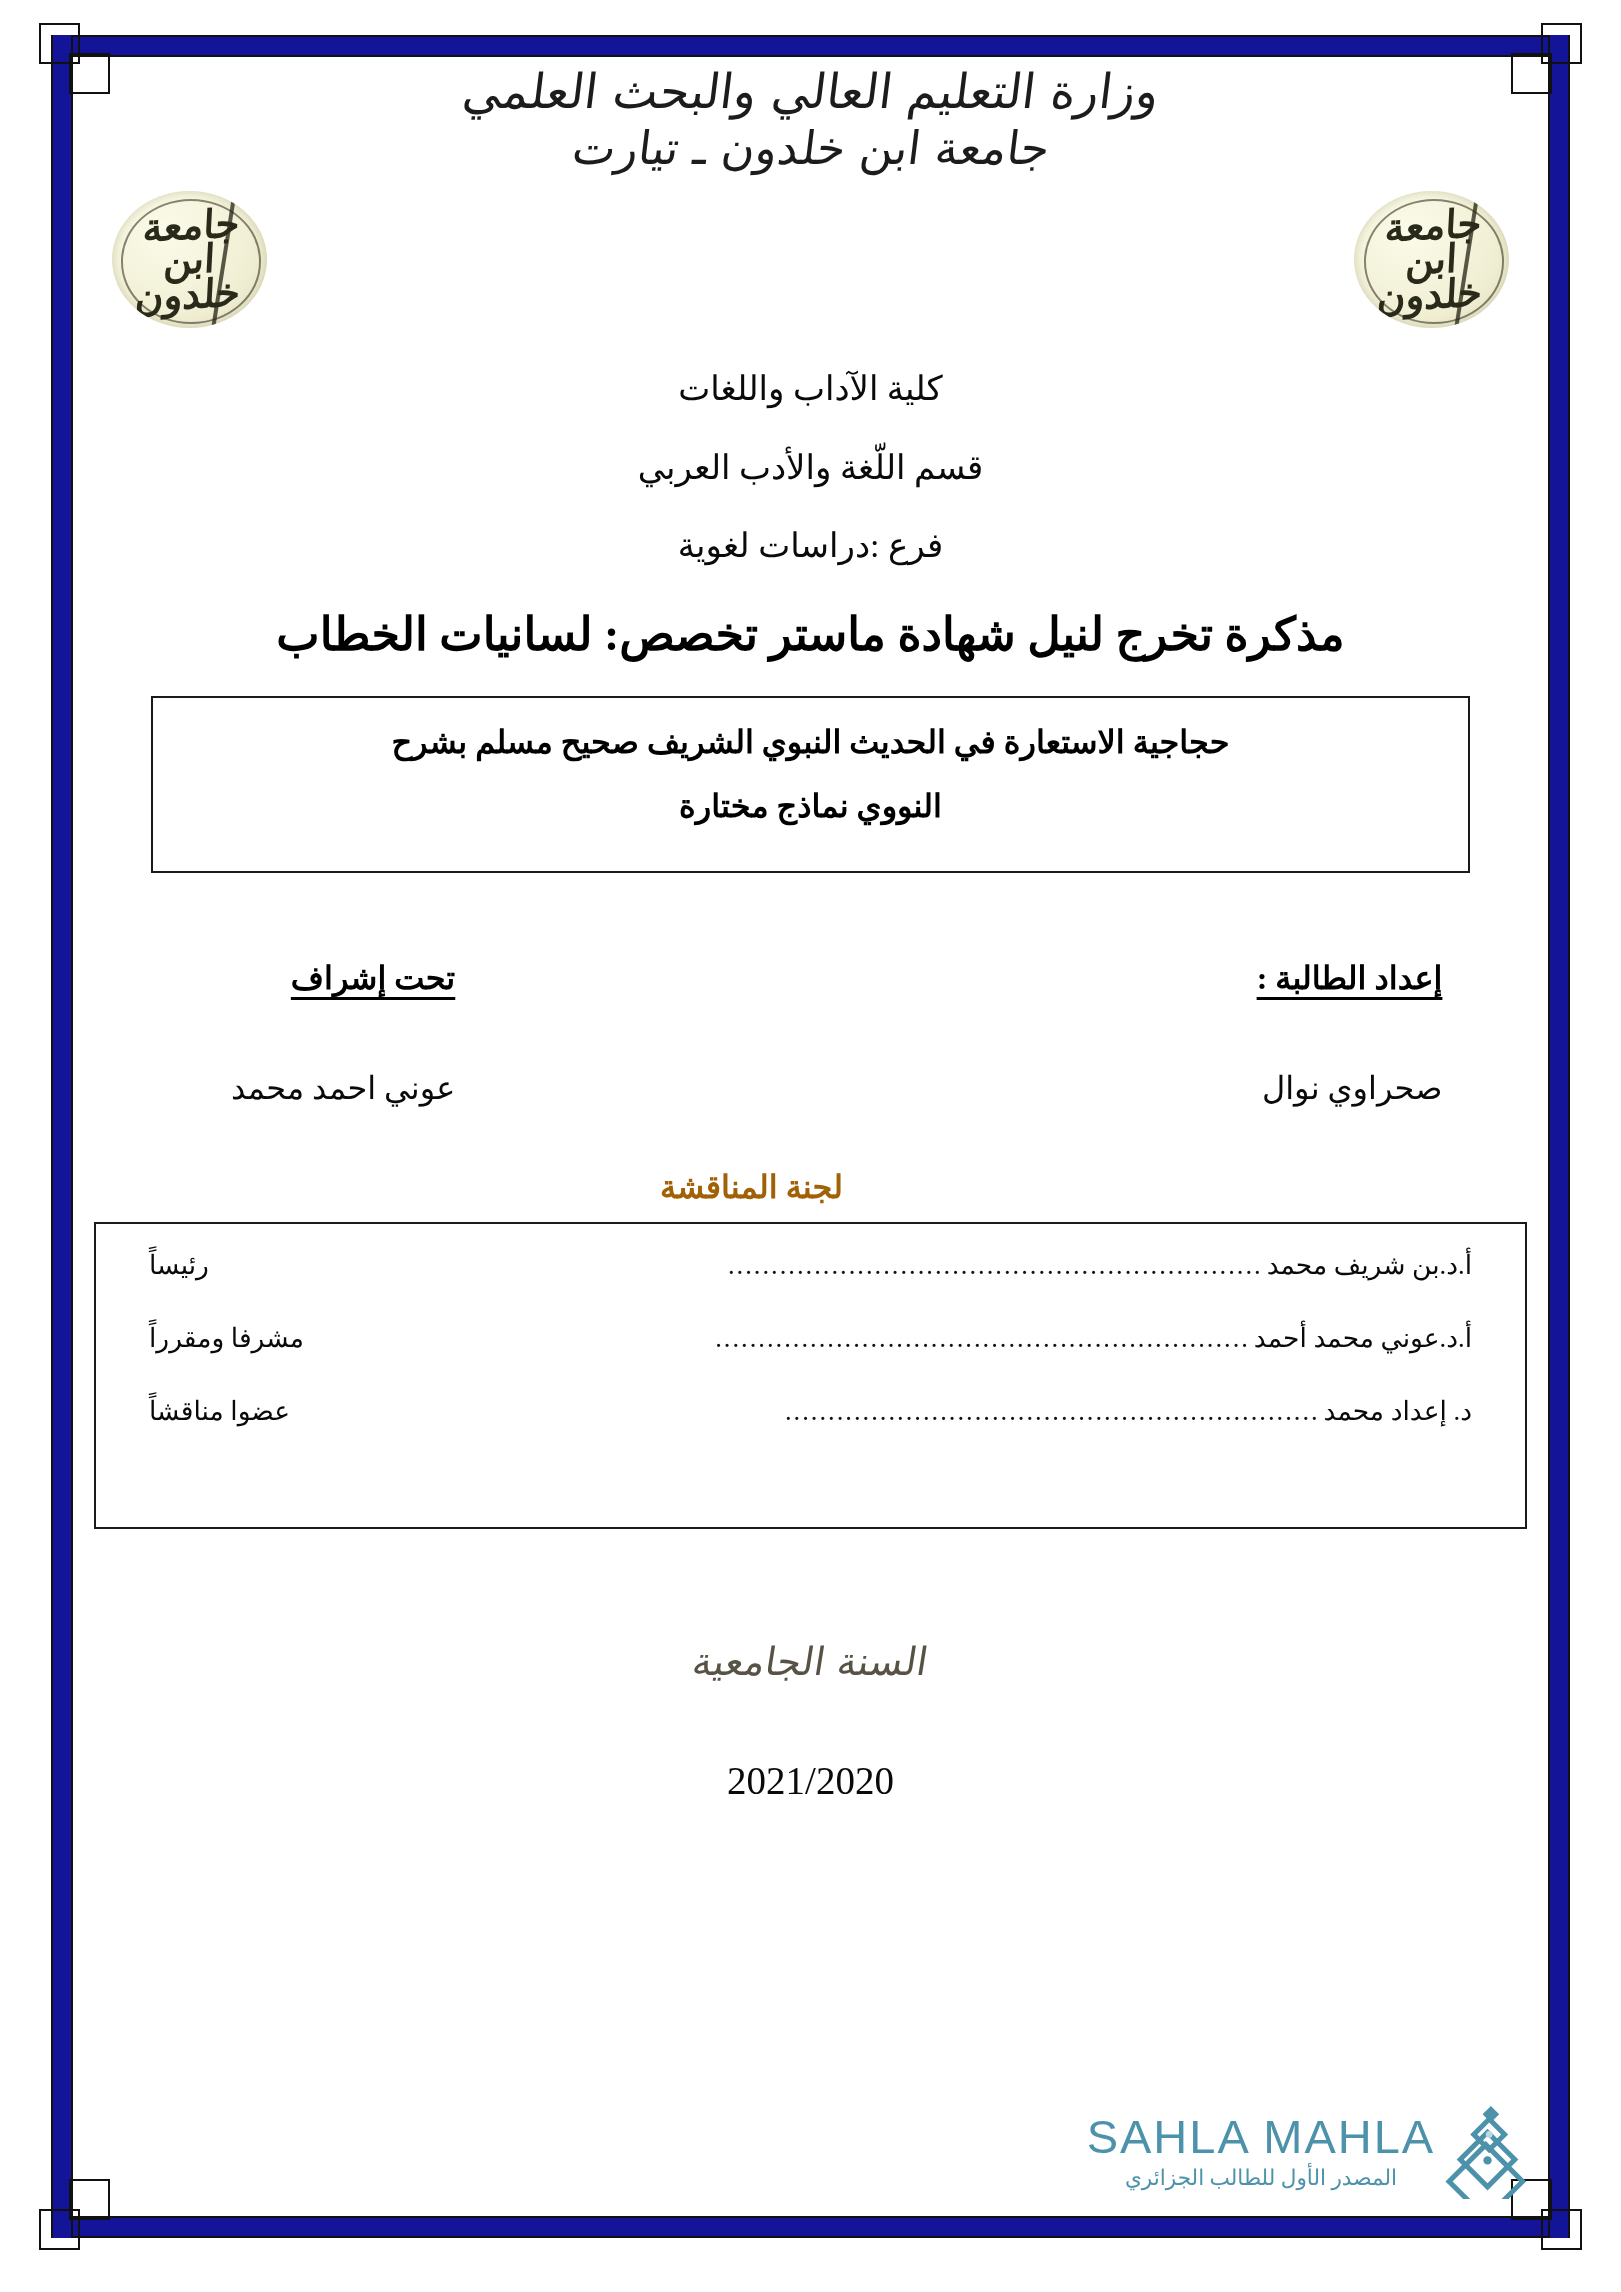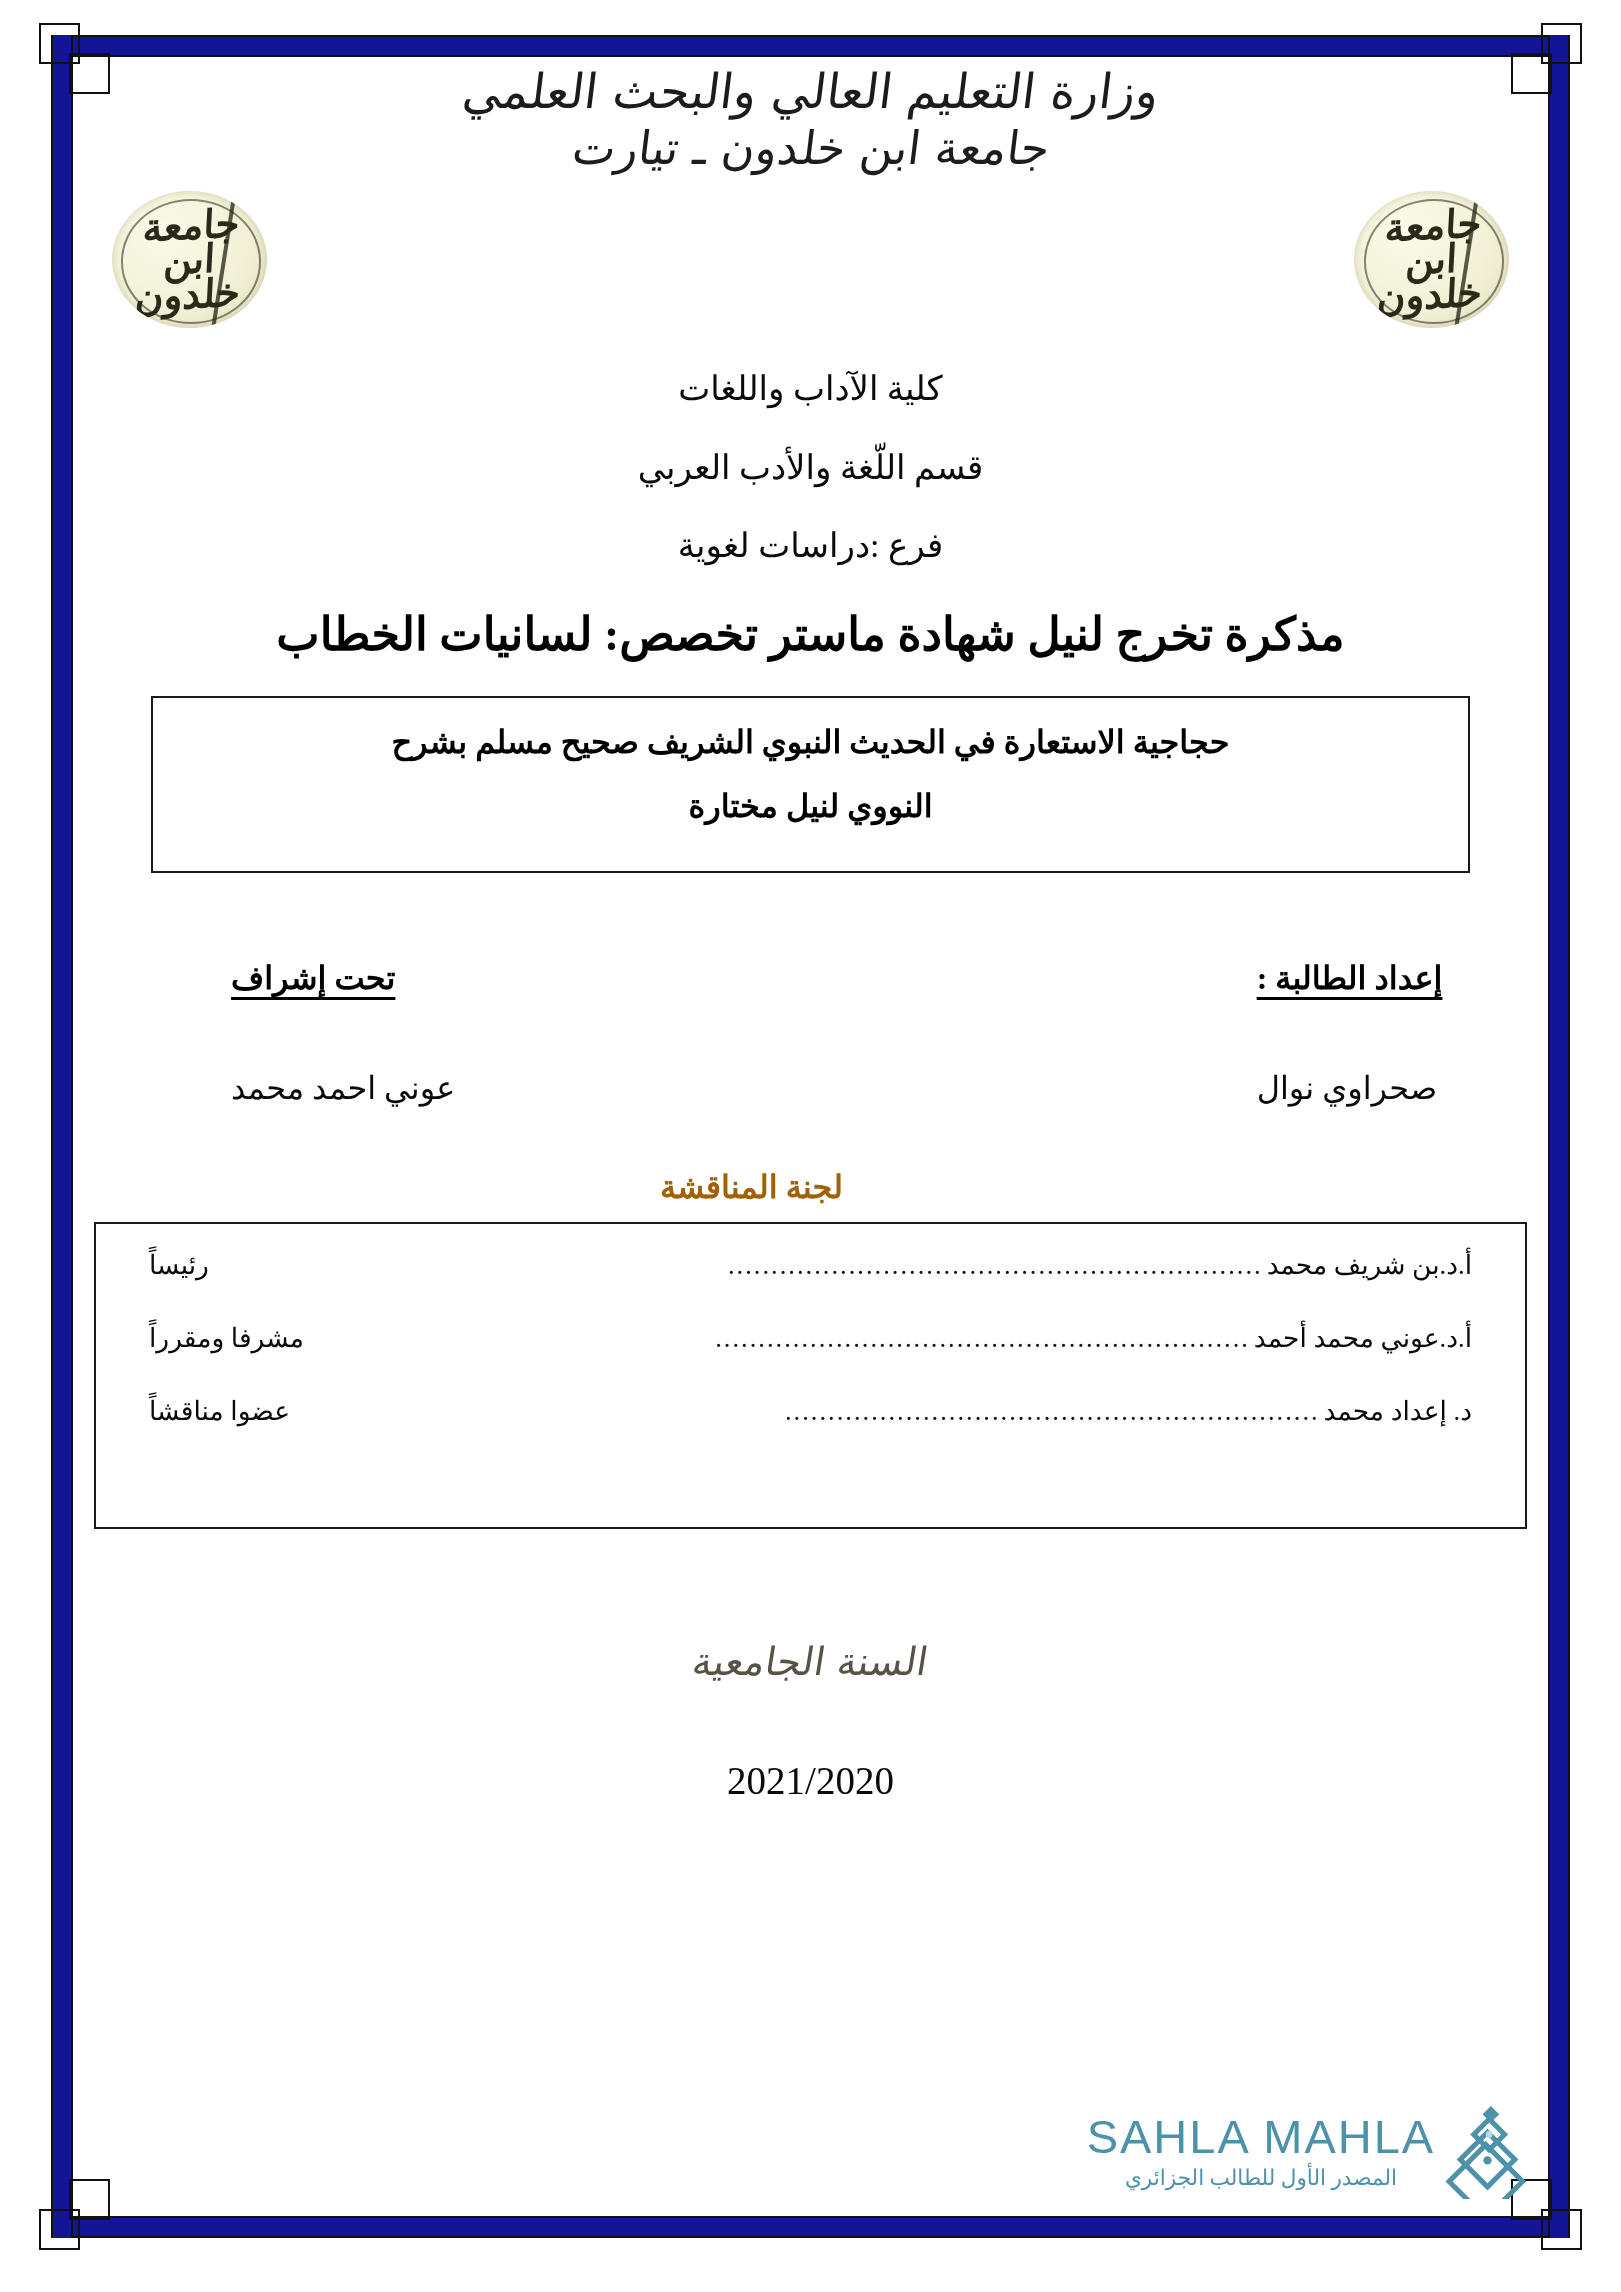--- a/index.html
+++ b/index.html
@@ -188,21 +188,21 @@
     line-height: 2.0;
     font-family: "Liberation Serif", serif;
   }
 
   
   .authors {
     display: flex;
     justify-content: space-between;
     margin: 86px 63px 0 76px;
   }
-  .author-col { text-align: left; }
+  .author-col { text-align: right; }
   .author-col.supervisor { margin-left: 61px; }
   .author-col.student    { margin-right: 21.6px; }
   .author-head {
     font-size: 32px;
     font-weight: 700;
     text-decoration: underline;
     text-underline-offset: 7.8px;
     text-decoration-thickness: 2.9px;
     color: #000;
     white-space: nowrap;
@@ -345,21 +345,21 @@
     <div class="fac-lines">
       <div class="fac-line">كلية الآداب واللغات</div>
       <div class="fac-line">قسم اللّغة والأدب العربي</div>
       <div class="fac-line">فرع :دراسات لغوية</div>
     </div>
 
     <div class="degree-title">مذكرة تخرج لنيل شهادة ماستر تخصص: لسانيات الخطاب</div>
 
     <div class="thesis-box">
       <div class="thesis-title">حجاجية الاستعارة في الحديث النبوي الشريف صحيح مسلم بشرح</div>
-      <div class="thesis-title">النووي لنيل مختارة</div>
+      <div class="thesis-title">النووي نماذج مختارة</div>
     </div>
 
     <div class="authors">
       <div class="author-col student">
         <div class="author-head">إعداد الطالبة :</div>
         <div class="author-name">صحراوي نوال</div>
       </div>
       <div class="author-col supervisor">
         <div class="author-head">تحت إشراف</div>
         <div class="author-name">عوني احمد محمد</div>

